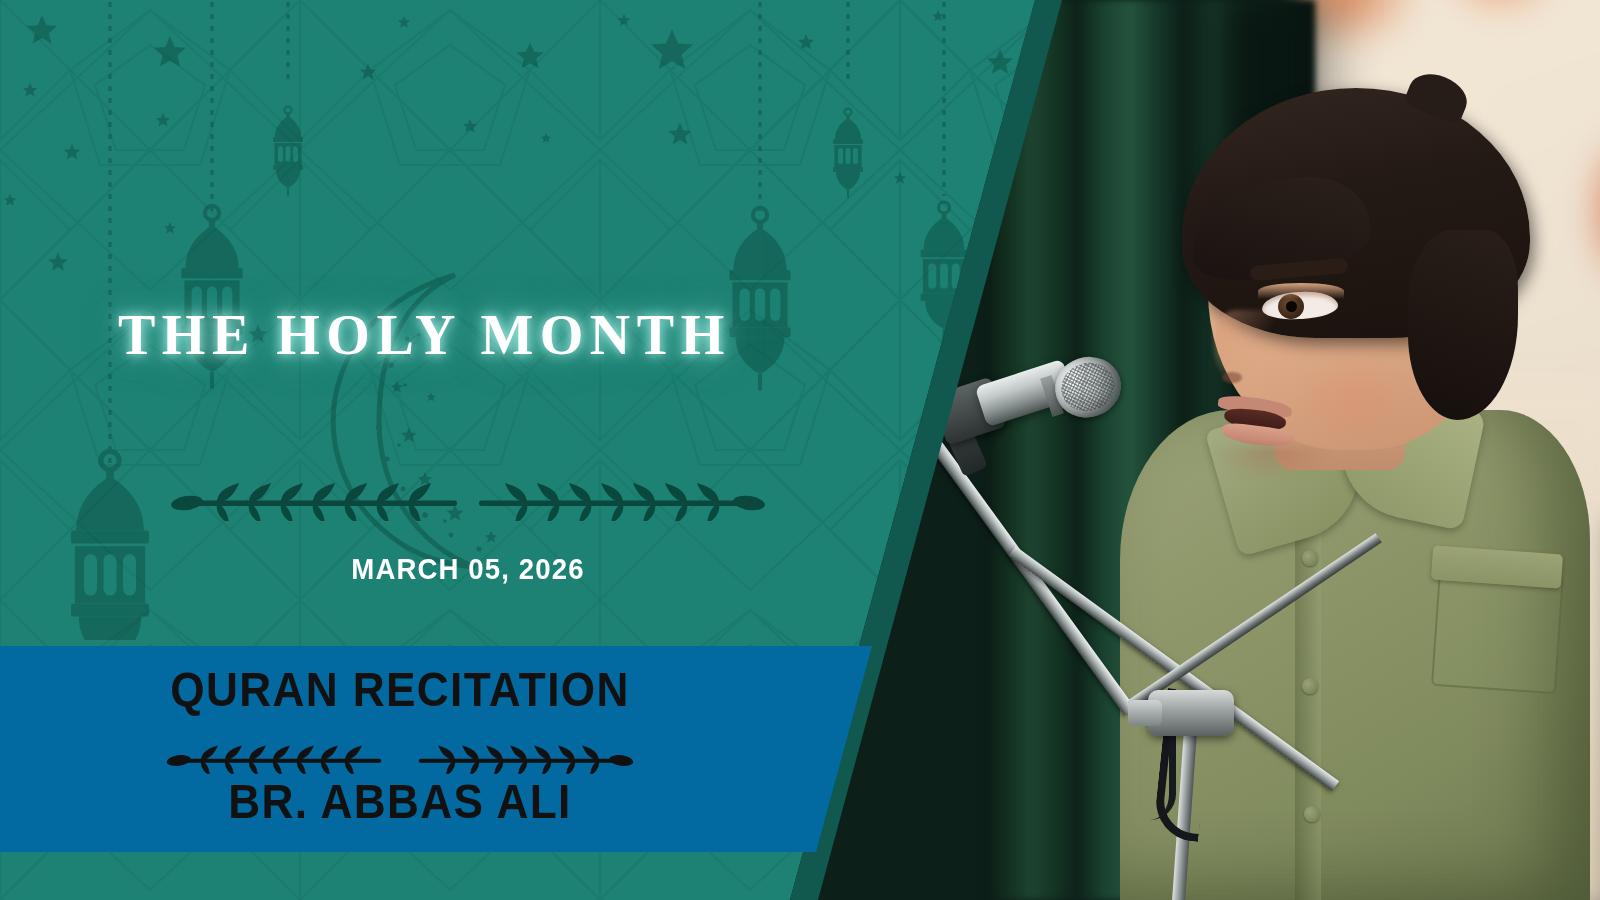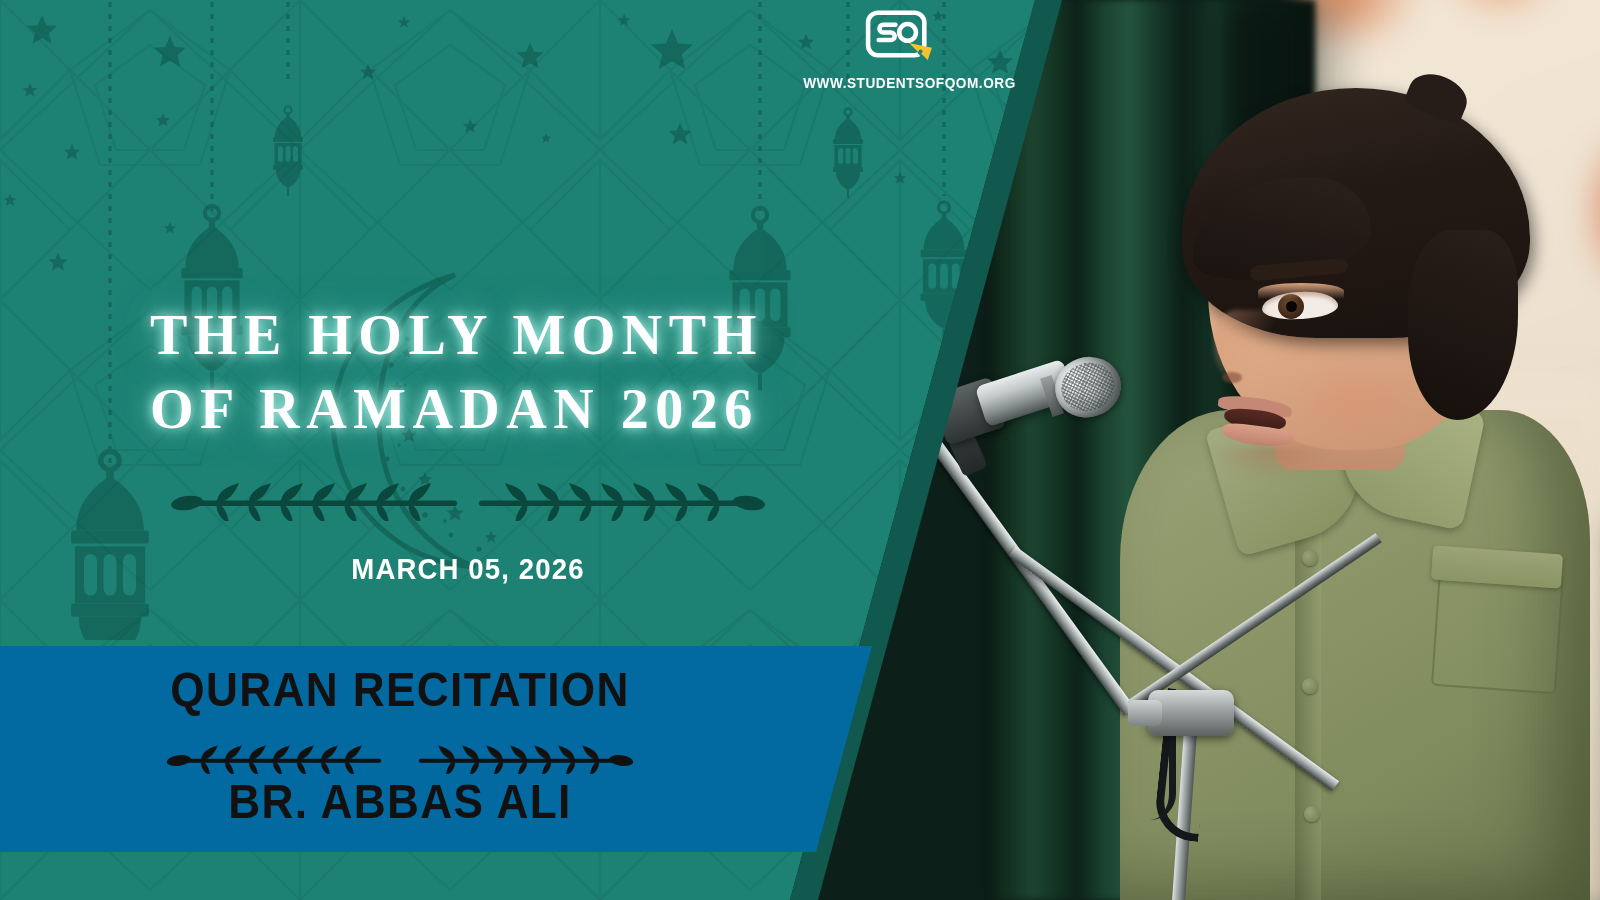--- a/index.html
+++ b/index.html
@@ -333,21 +333,20 @@
     color:#ffffff;
     font-family:"Liberation Serif","DejaVu Serif",serif;
     font-weight:bold;
     font-size:56px;
     line-height:1.33;
     letter-spacing:6.5px;
     text-shadow:
       0 0 12px rgba(190,255,246,.95),
       0 0 26px rgba(150,240,226,.6),
       0 0 46px rgba(120,225,210,.35);
-    margin-left: 32px;
   }
   .title .ln { display:block; white-space:nowrap; }
 
   
   .vine-row {
     position:absolute; display:flex; align-items:center; justify-content:center; gap:14px;
   }
   .vine-row svg { display:block; }
   #vine-top { left:118px; top:478px; width:700px; height:46px; }
 
@@ -560,35 +559,23 @@
         <use href="#star5" transform="translate(900,178) scale(0.62)"></use>
         <use href="#star5" transform="translate(1000,62) scale(1.3)"></use>
         <use href="#star5" transform="translate(1010,140) scale(0.85)"></use>
         <use href="#star5" transform="translate(938,16) scale(0.55)"></use>
       </svg>
     </div>
   </div>
 
   <div class="teal-stripe"></div>
 
-  <div class="logo-block">
-    <svg class="logo-mark" viewBox="0 0 100 76" aria-hidden="true">
-      <rect x="8" y="6" width="74" height="56" rx="13" ry="13" fill="none" stroke="#ffffff" stroke-width="6"></rect>
-      <path d="M44 22 L28 22 a5 5 0 0 0 0 10 L38 32 a5 5 0 0 1 0 10 L22 42" fill="none" stroke="#ffffff" stroke-width="6" stroke-linecap="round"></path>
-      <circle cx="60" cy="32" r="11" fill="none" stroke="#ffffff" stroke-width="6"></circle>
-      <path d="M62 46 L86 70 L92 52 Z" fill="#f2c230"></path>
-      <path d="M74 58 L86 70" stroke="#1d8173" stroke-width="3"></path>
-      <circle cx="77" cy="57" r="2.6" fill="#1d8173"></circle>
-    </svg>
-    <div class="logo-url">WWW.STUDENTSOFQOM.ORG</div>
-  </div>
 
   <div class="title">
     <span class="ln">THE HOLY MONTH</span>
-    <span class="ln">OF RAMADAN 2026</span>
   </div>
 
   <div class="vine-row" id="vine-top">
     <svg width="290" height="40" viewBox="0 0 290 40" aria-hidden="true">
       <g fill="#0a473d">
         <ellipse cx="16" cy="22" rx="16" ry="7" transform="rotate(-8 16 22)"></ellipse>
         <g>
           <path d="M46 22 C46 8 62 4 68 2 C64 12 58 20 46 22 Z"></path>
           <path d="M46 22 C44 32 52 40 58 42 C56 32 54 26 46 22 Z"></path>
         </g>

